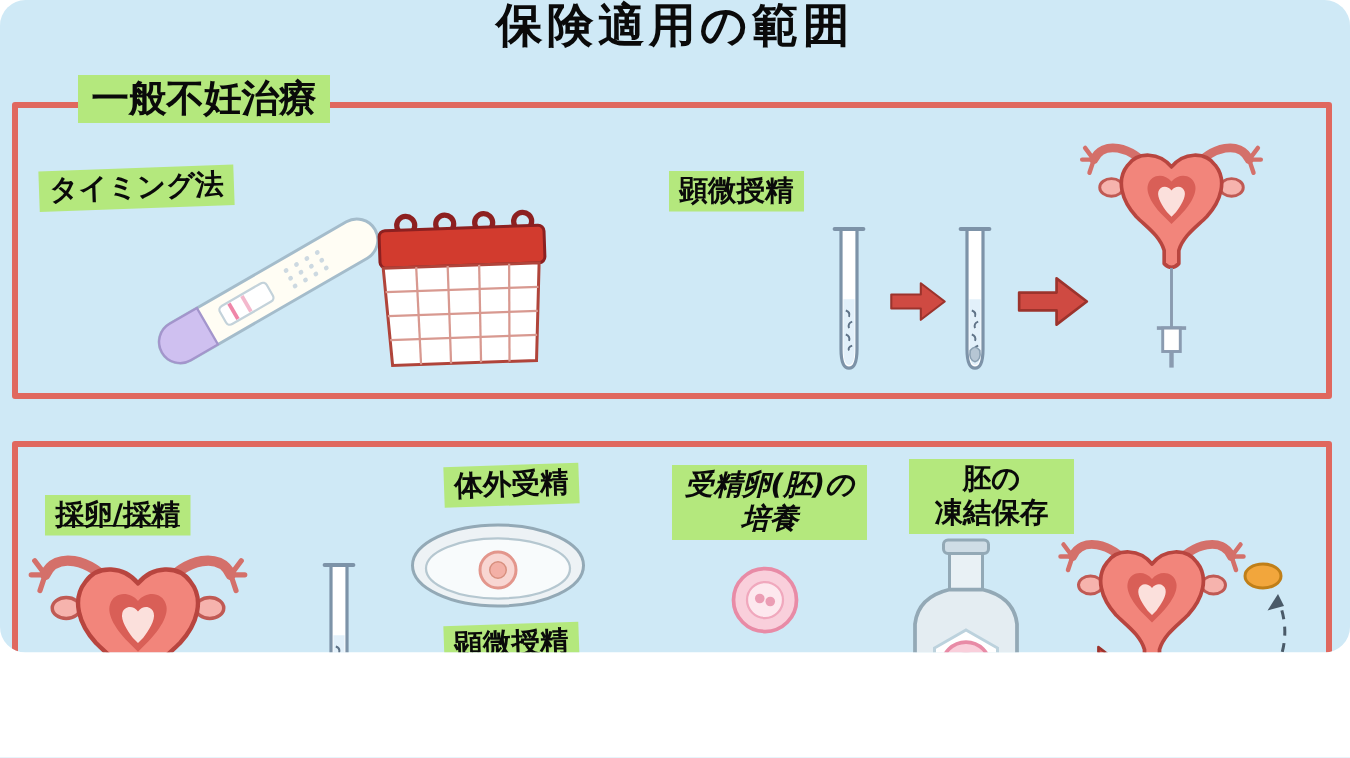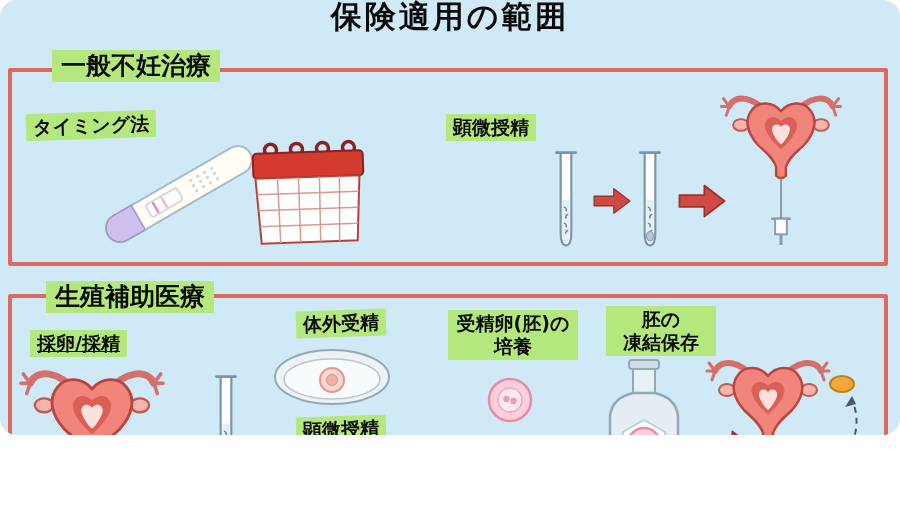--- a/index.html
+++ b/index.html
@@ -140,21 +140,20 @@
 
   <svg class="icon" style="left:722px;top:82px;" width="118" height="166" viewBox="0 0 120 170">
     <use href="#uterus"></use>
     <line x1="60" y1="99" x2="60" y2="140" stroke="#8a9bb0" stroke-width="2"></line>
     <line x1="50" y1="140" x2="70" y2="140" stroke="#8a9bb0" stroke-width="2.5"></line>
     <rect x="54" y="140" width="12" height="16" fill="#ffffff" stroke="#8a9bb0" stroke-width="2"></rect>
     <line x1="60" y1="156" x2="60" y2="167" stroke="#8a9bb0" stroke-width="3"></line>
   </svg>
 
   <div class="sec" style="left:8px;top:294px;width:880px;height:203px;"></div>
-  <div class="hl heading" style="left:46px;top:281px;">生殖補助医療</div>
 
   <div class="hl" style="left:30px;top:330px;text-decoration:underline;">採卵/採精</div>
 
   <svg class="icon" style="left:22px;top:354px;" width="140" height="140" viewBox="0 0 120 120">
     <use href="#uterus"></use>
     <line x1="20" y1="118" x2="50" y2="72" stroke="#7d93a8" stroke-width="2.5" stroke-linecap="round"></line>
   </svg>
 
   <svg class="icon" style="left:210px;top:372px;" width="32" height="102" viewBox="0 0 30 95">
       <use href="#testtube"></use>
@@ -174,21 +173,21 @@
   <svg class="icon" style="left:298px;top:438px;" width="96" height="58" viewBox="0 0 96 62">
     <line x1="2" y1="34" x2="24" y2="33" stroke="#7d93a8" stroke-width="5"></line>
     <line x1="2" y1="34" x2="24" y2="33" stroke="#eef4f8" stroke-width="2"></line>
     <circle cx="47" cy="32" r="23" fill="#f6e3da" stroke="#c9a493" stroke-width="2"></circle>
     <circle cx="47" cy="32" r="19" fill="none" stroke="#e0c4b4" stroke-width="1"></circle>
     <circle cx="45" cy="33" r="9" fill="#f2b3a6" stroke="#d8907f" stroke-width="1.5"></circle>
     <path d="M94,8 L56,28" stroke="#667788" stroke-width="2.5"></path>
     <path d="M60,26 l-7,4" stroke="#667788" stroke-width="1.5"></path>
   </svg>
 
-  <div class="hl center" style="left:448px;top:310px;width:116px;">受精卵(胚)の
+  <div class="hl center" style="left:448px;top:310px;width:116px;font-style:italic;">受精卵(胚)の
 培養</div>
 
   <svg class="icon" style="left:486px;top:376px;" width="48" height="48" viewBox="0 0 48 48">
     <circle cx="24" cy="24" r="21" fill="#f9cfdb" stroke="#e88ba6" stroke-width="2.5"></circle>
     <circle cx="24" cy="24" r="12" fill="#fde8ee" stroke="#f0a8bd" stroke-width="1.5"></circle>
     <circle cx="20.5" cy="23" r="3.2" fill="#eb9db4"></circle>
     <circle cx="27.5" cy="25" r="3.2" fill="#eb9db4"></circle>
   </svg>
 
   <div class="hl center" style="left:606px;top:306px;width:96px;">胚の

